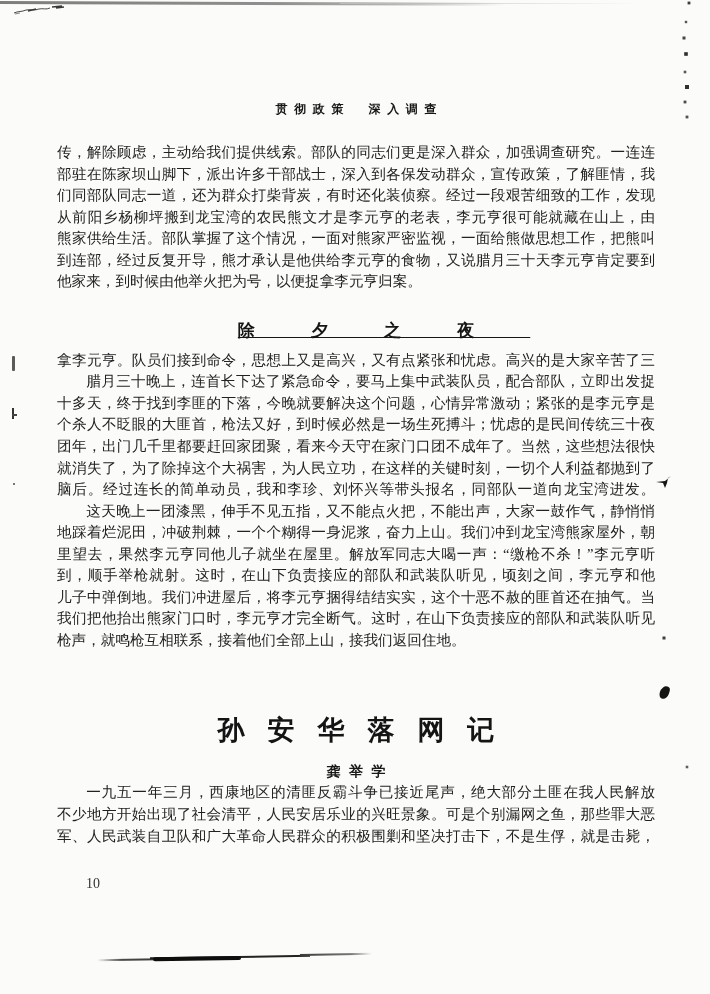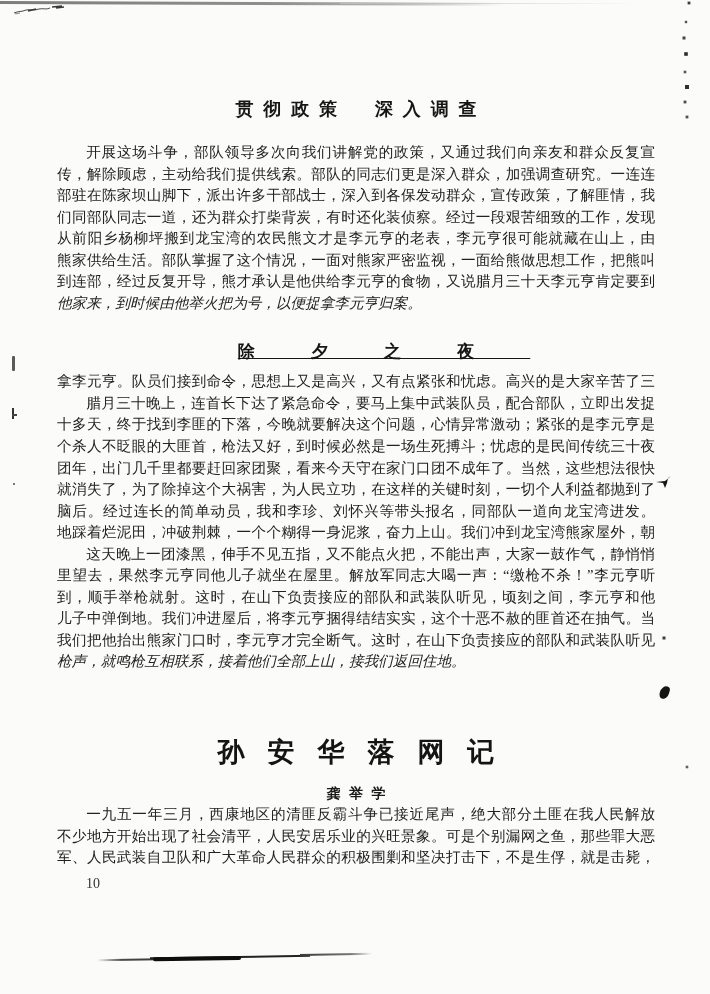--- a/index.html
+++ b/index.html
@@ -13,21 +13,21 @@
     color: #1f1f1f;
   }
   .content {
     position: absolute;
     left: 57px;
     top: 0;
     width: 598px;
   }
   .section-title {
     margin-top: 97px;
-    font-size: 18px;
+    font-size: 12px;
     font-weight: bold;
     text-align: center;
     letter-spacing: 0.55em;
     padding-left: 0.55em;
     line-height: 24px;
     color: #161616;
   }
   .section-title-2 {
     margin-top: 25px;
     font-size: 17px;
@@ -44,21 +44,21 @@
   .para.joined { margin-top: 0; }
   .text-line {
     font-size: 14.6px;
     line-height: 21.55px;
     height: 21.55px;
     text-align: justify;
     text-align-last: justify;
     color: #222;
   }
   .text-line.first { text-indent: 2em; }
-  .text-line.short { text-align-last: left; font-style: italic; }
+  .text-line.short { text-align-last: left; }
   .article-title {
     margin-top: 62px;
     font-size: 27px;
     font-weight: bold;
     text-align: center;
     letter-spacing: 0.85em;
     padding-left: 0.85em;
     line-height: 34px;
     color: #141414;
   }
@@ -163,21 +163,20 @@
       <div class="s2"></div>
       <div class="s3"></div>
       <div class="s4"></div>
   </div>
 
   <div class="content">
 
     <div class="section-title">贯彻政策　深入调查</div>
 
     <div class="para">
-        <div class="text-line first">开展这场斗争，部队领导多次向我们讲解党的政策，又通过我们向亲友和群众反复宣</div>
         <div class="text-line">传，解除顾虑，主动给我们提供线索。部队的同志们更是深入群众，加强调查研究。一连连</div>
         <div class="text-line">部驻在陈家坝山脚下，派出许多干部战士，深入到各保发动群众，宣传政策，了解匪情，我</div>
         <div class="text-line">们同部队同志一道，还为群众打柴背炭，有时还化装侦察。经过一段艰苦细致的工作，发现</div>
         <div class="text-line">从前阳乡杨柳坪搬到龙宝湾的农民熊文才是李元亨的老表，李元亨很可能就藏在山上，由</div>
         <div class="text-line">熊家供给生活。部队掌握了这个情况，一面对熊家严密监视，一面给熊做思想工作，把熊叫</div>
         <div class="text-line">到连部，经过反复开导，熊才承认是他供给李元亨的食物，又说腊月三十天李元亨肯定要到</div>
         <div class="text-line short">他家来，到时候由他举火把为号，以便捉拿李元亨归案。</div>
       </div>
 
     <div class="section-title-2">除夕之夜</div>
@@ -186,22 +185,22 @@
         <div class="text-line">拿李元亨。队员们接到命令，思想上又是高兴，又有点紧张和忧虑。高兴的是大家辛苦了三</div>
         <div class="text-line first">腊月三十晚上，连首长下达了紧急命令，要马上集中武装队员，配合部队，立即出发捉</div>
         <div class="text-line">十多天，终于找到李匪的下落，今晚就要解决这个问题，心情异常激动；紧张的是李元亨是</div>
         <div class="text-line">个杀人不眨眼的大匪首，枪法又好，到时候必然是一场生死搏斗；忧虑的是民间传统三十夜</div>
         <div class="text-line">团年，出门几千里都要赶回家团聚，看来今天守在家门口团不成年了。当然，这些想法很快</div>
         <div class="text-line">就消失了，为了除掉这个大祸害，为人民立功，在这样的关键时刻，一切个人利益都抛到了</div>
         <div class="text-line">脑后。经过连长的简单动员，我和李珍、刘怀兴等带头报名，同部队一道向龙宝湾进发。</div>
       </div>
 
     <div class="para joined">
+        <div class="text-line first">这天晚上一团漆黑，伸手不见五指，又不能点火把，不能出声，大家一鼓作气，静悄悄</div>
         <div class="text-line">地踩着烂泥田，冲破荆棘，一个个糊得一身泥浆，奋力上山。我们冲到龙宝湾熊家屋外，朝</div>
-        <div class="text-line first">这天晚上一团漆黑，伸手不见五指，又不能点火把，不能出声，大家一鼓作气，静悄悄</div>
         <div class="text-line">里望去，果然李元亨同他儿子就坐在屋里。解放军同志大喝一声：“缴枪不杀！”李元亨听</div>
         <div class="text-line">到，顺手举枪就射。这时，在山下负责接应的部队和武装队听见，顷刻之间，李元亨和他</div>
         <div class="text-line">儿子中弹倒地。我们冲进屋后，将李元亨捆得结结实实，这个十恶不赦的匪首还在抽气。当</div>
         <div class="text-line">我们把他抬出熊家门口时，李元亨才完全断气。这时，在山下负责接应的部队和武装队听见</div>
         <div class="text-line short">枪声，就鸣枪互相联系，接着他们全部上山，接我们返回住地。</div>
       </div>
 
     <div class="article-title">孙安华落网记</div>
 
     <div class="article-author">龚举学</div>

